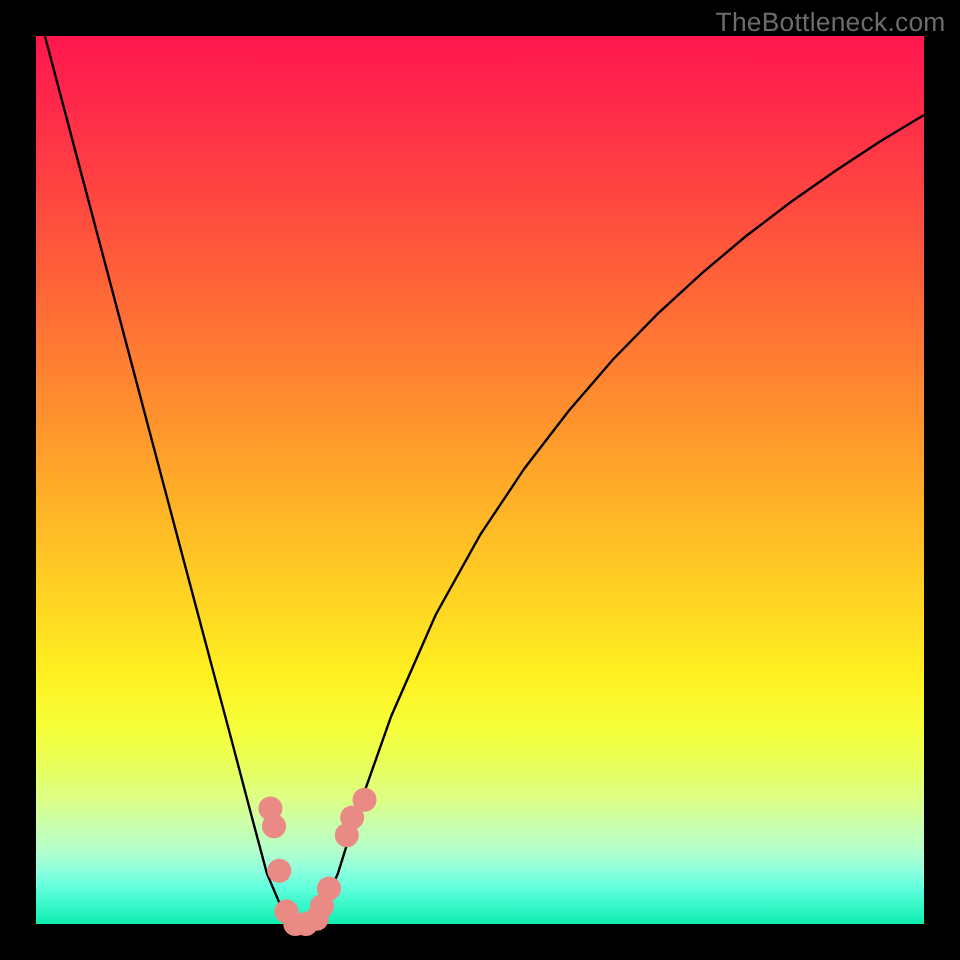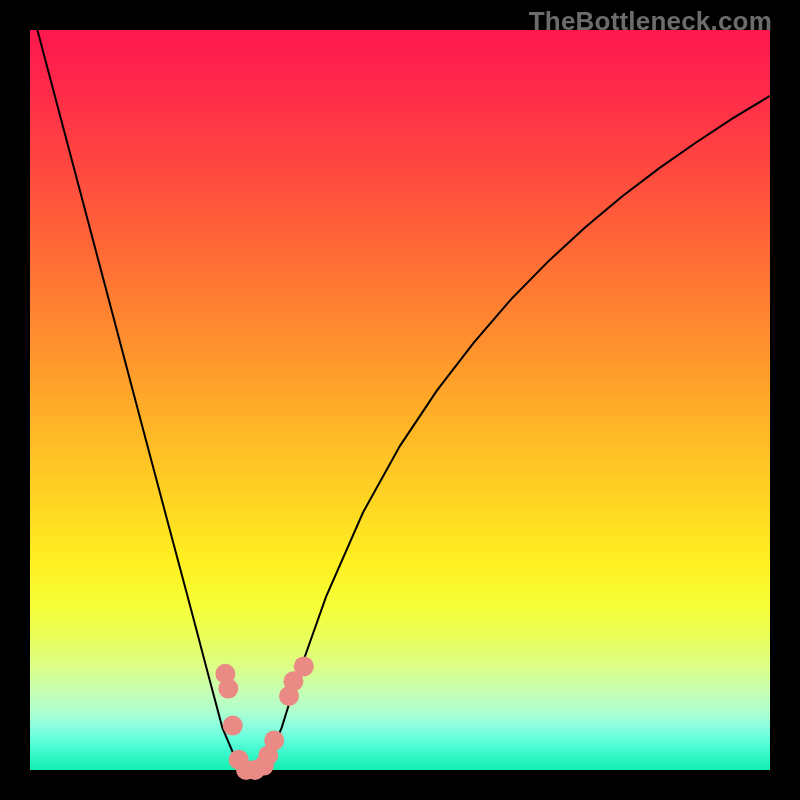--- a/index.html
+++ b/index.html
@@ -32,24 +32,24 @@
       #c9ffaf 89%,
       #b0ffce 92%,
       #8dffde 94%,
       #5fffdc 96%,
       #35f7c8 98%,
       #10eeb0 100%);
   }
   .watermark {
     position: absolute;
     top: 6px;
-    right: 28px;
+    right: 12px;
     color: #6c6c6c;
-    font-size: 26px;
-    font-weight: 700;
+    font-size: 22px;
+    font-weight: 400;
     letter-spacing: 0.2px;
     user-select: none;
   }
   svg.plot {
     position: absolute;
     left: 30px;
     top: 30px;
     width: 740px;
     height: 740px;
     overflow: visible;

